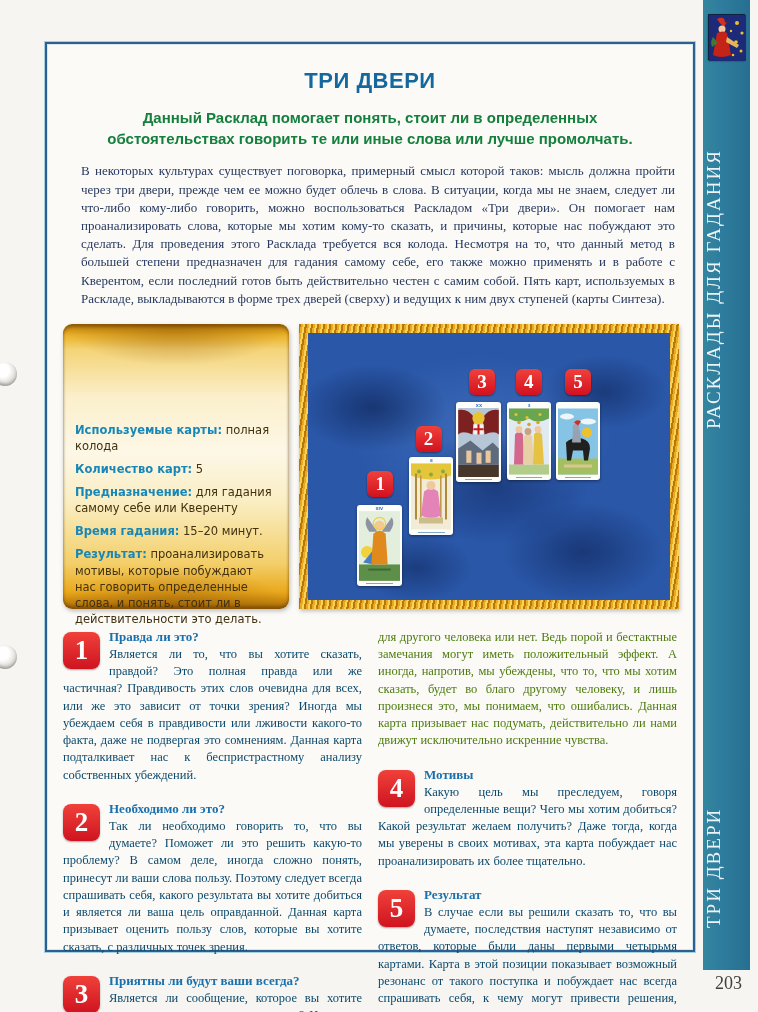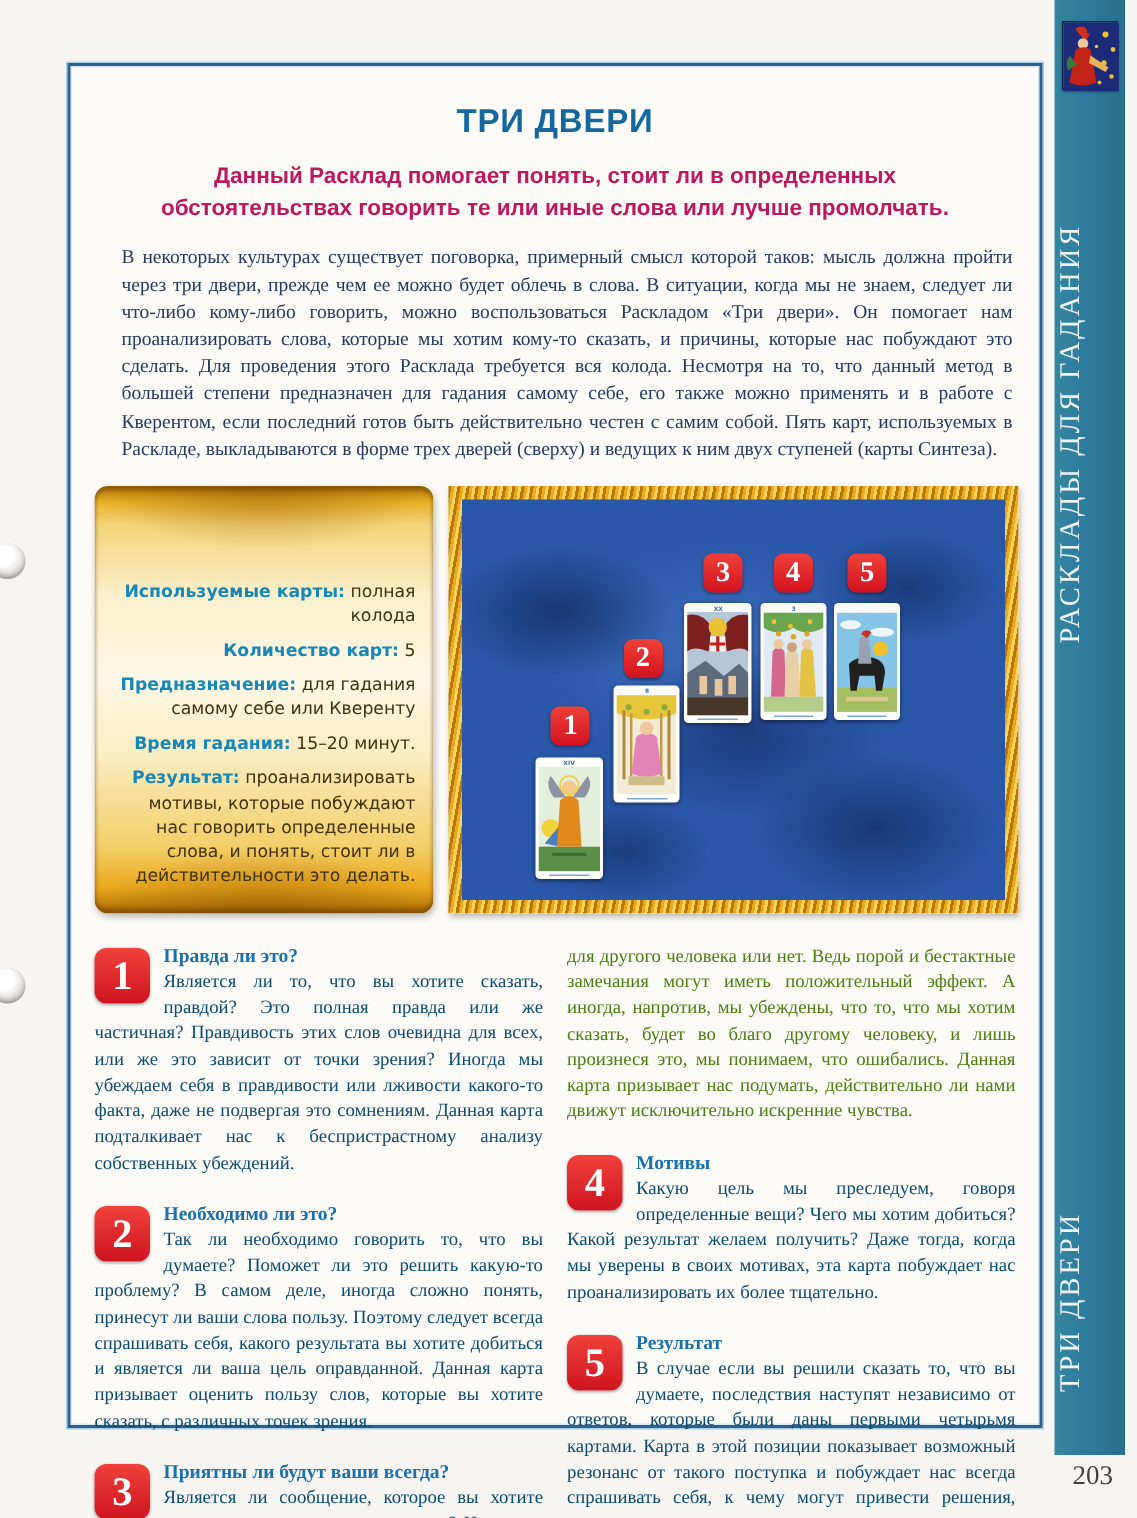--- a/index.html
+++ b/index.html
@@ -22,40 +22,40 @@
     text-align:center;
     font-family:"Liberation Sans", sans-serif;
     font-weight:bold; font-size:22px; letter-spacing:.5px;
     color:#15689e; margin-top:6px;
   }
   .page-subtitle {
     margin:14px auto 0 auto; width:92%;
     text-align:center;
     font-family:"Liberation Sans", sans-serif;
     font-weight:bold; font-size:15px; line-height:1.38;
-    color:#be185d;
+    color:#15803d;
   }
   .intro {
     margin:13px 4px 0 20px;
     text-align:justify;
     font-size:13px; line-height:1.4;
     color:#26395f;
   }
   
   .mid-row { display:flex; gap:10px; margin:16px 0 0 2px; height:285px; }
   .parchment {
     position:relative; width:226px; height:285px; flex:none;
     border-radius:9px;
     background:
       radial-gradient(ellipse 160px 60px at 50% 0%, rgba(150,90,5,.55), transparent 70%),
       radial-gradient(ellipse 160px 60px at 50% 100%, rgba(150,90,5,.55), transparent 70%),
       linear-gradient(180deg,#b97a08 0%,#eab22a 4%,#f4d478 9%,#fbf0cd 26%,#fdf7e6 45%,#faeec4 62%,#f3cf6a 84%,#eaa81c 94%,#a86a06 100%);
     box-shadow:inset 0 3px 3px rgba(90,50,0,.45), inset 0 -3px 3px rgba(90,50,0,.45), 1px 2px 4px rgba(0,0,0,.25);
-    padding:62px 12px 0 12px;
-    text-align:right;
+    padding:98px 12px 0 12px;
+    text-align:left;
     font-family:"DejaVu Sans", sans-serif;
   }
   .parchment p { font-size:11.5px; line-height:1.4; color:#41310f; margin-bottom:7px; }
   .parchment .lbl { color:#1787b8; font-weight:bold; }
   
   .cloth {
     position:relative; flex:1; height:285px;
     background:repeating-linear-gradient(100deg,#b8770a 0 2px,#eaa91f 2px 4px,#f7d35a 4px 6px);
     box-shadow:1px 2px 4px rgba(0,0,0,.25);
   }

